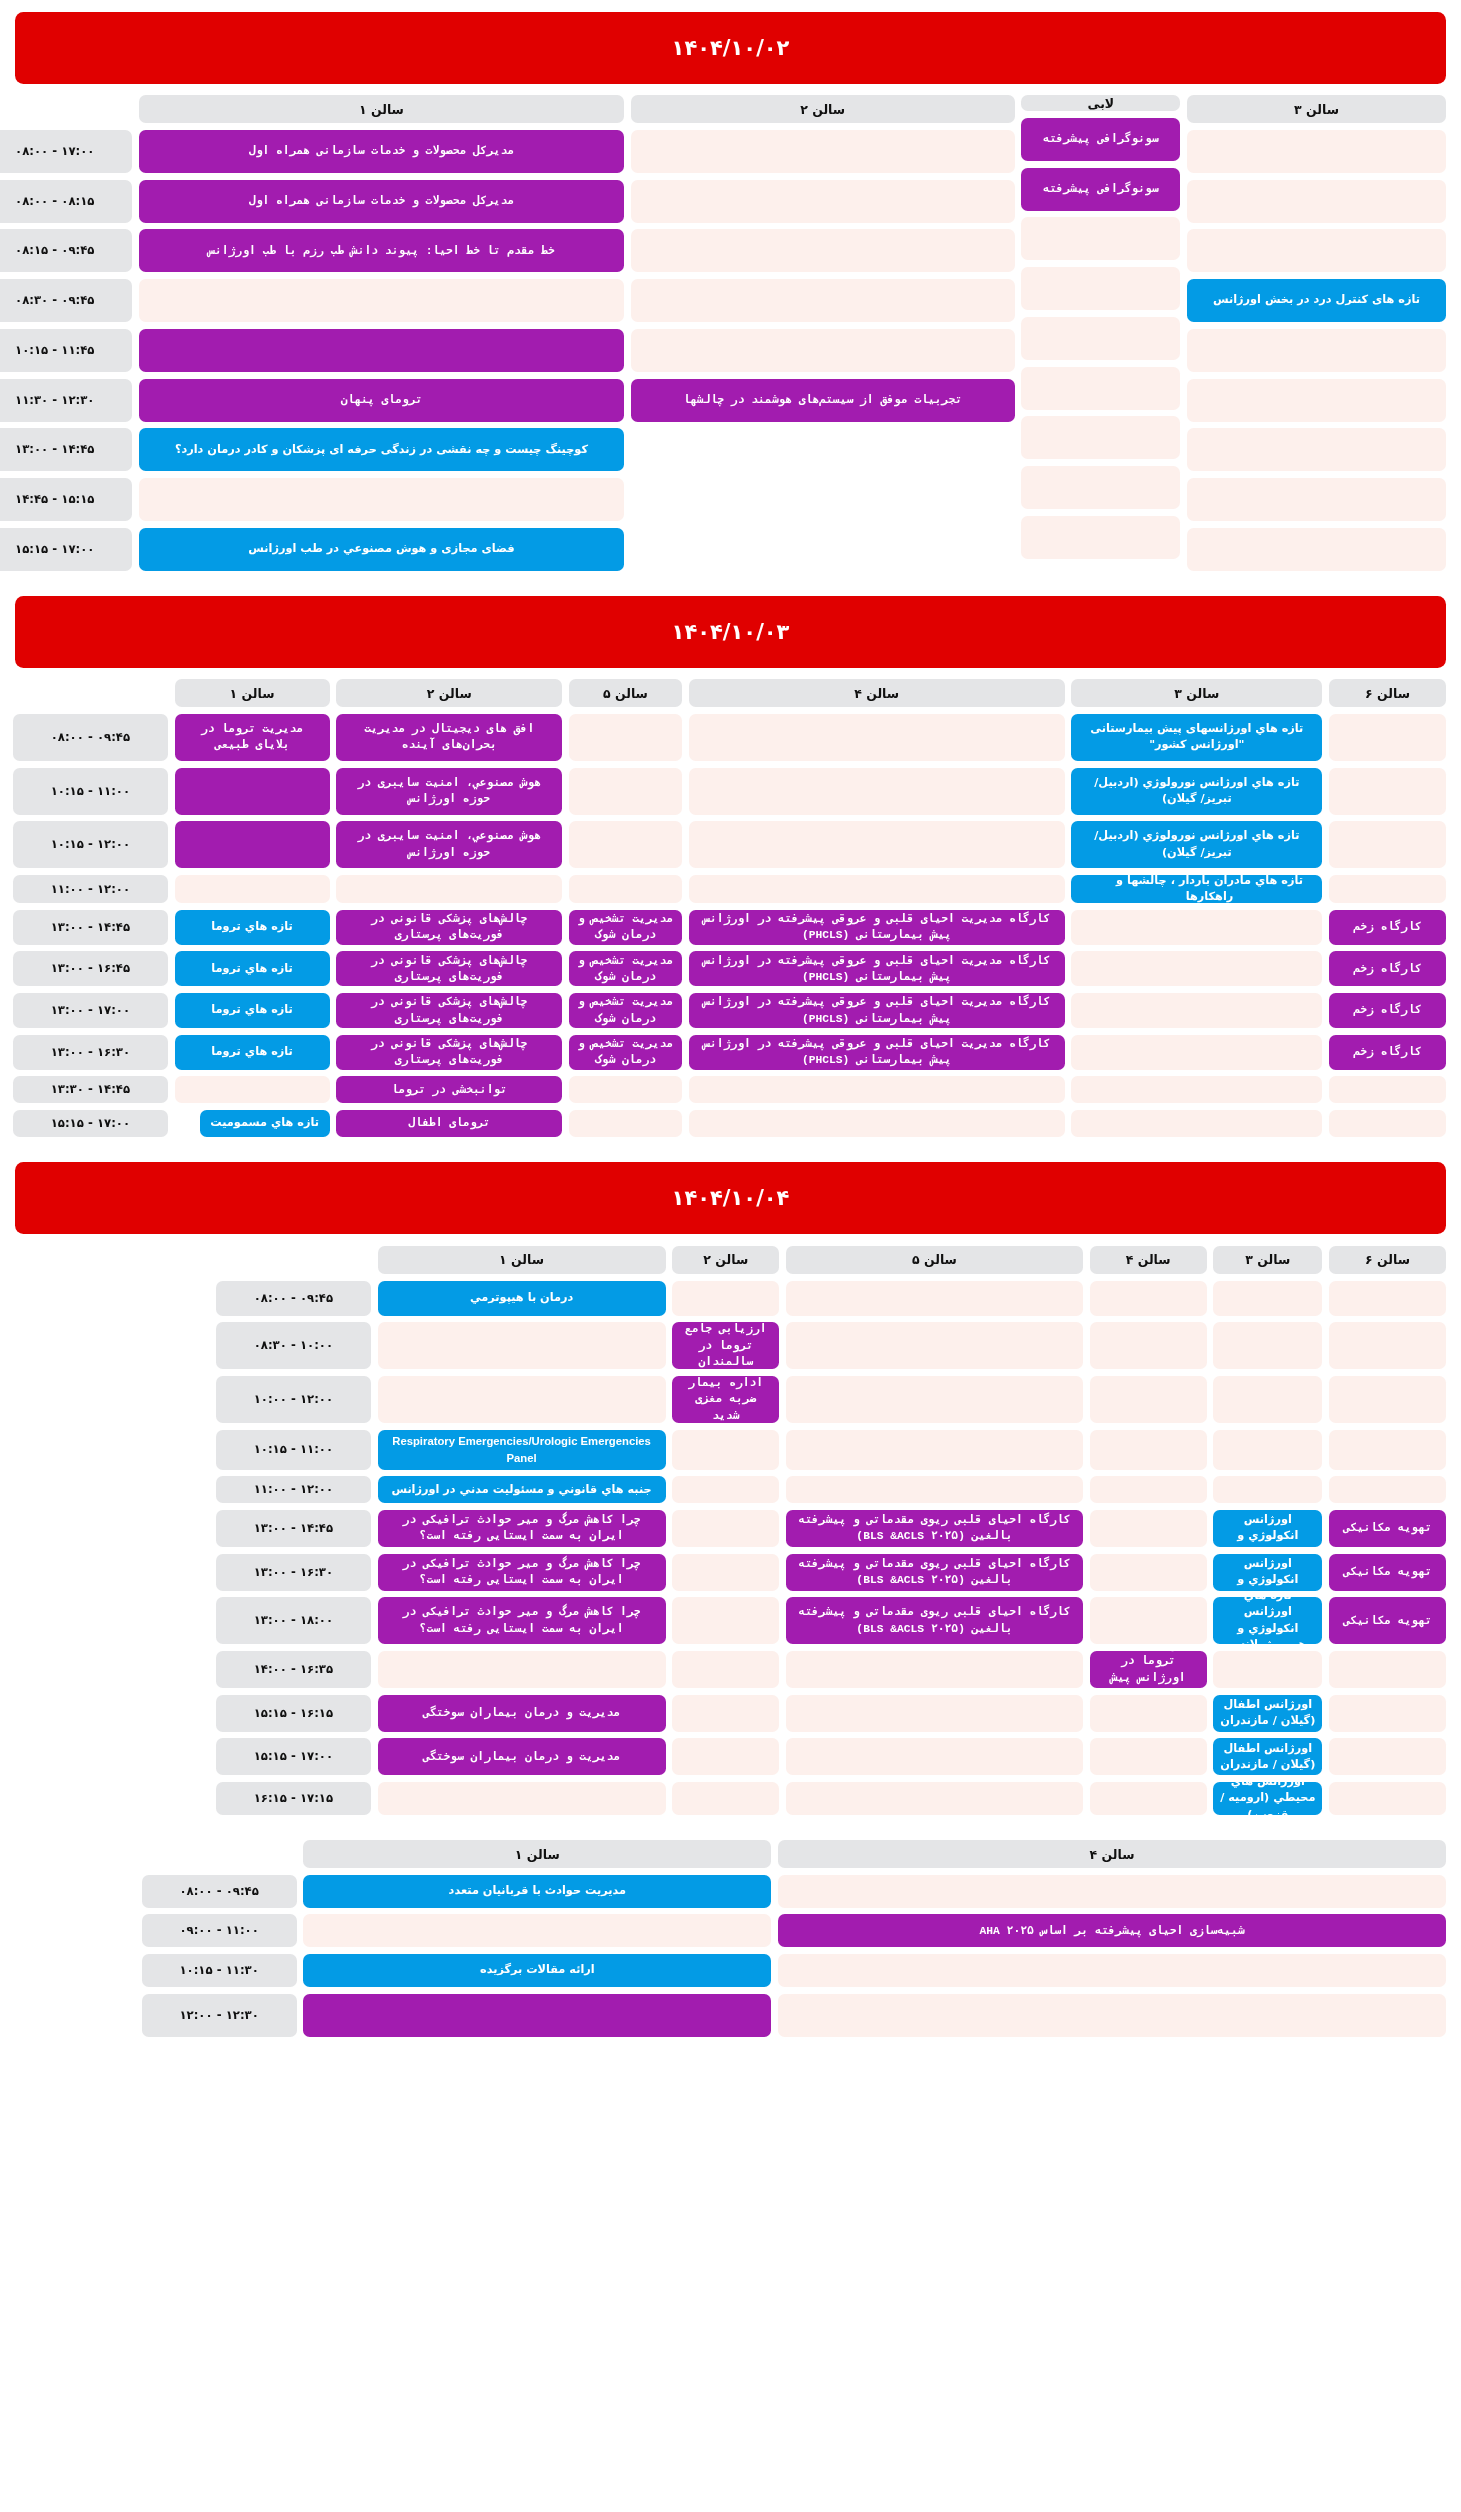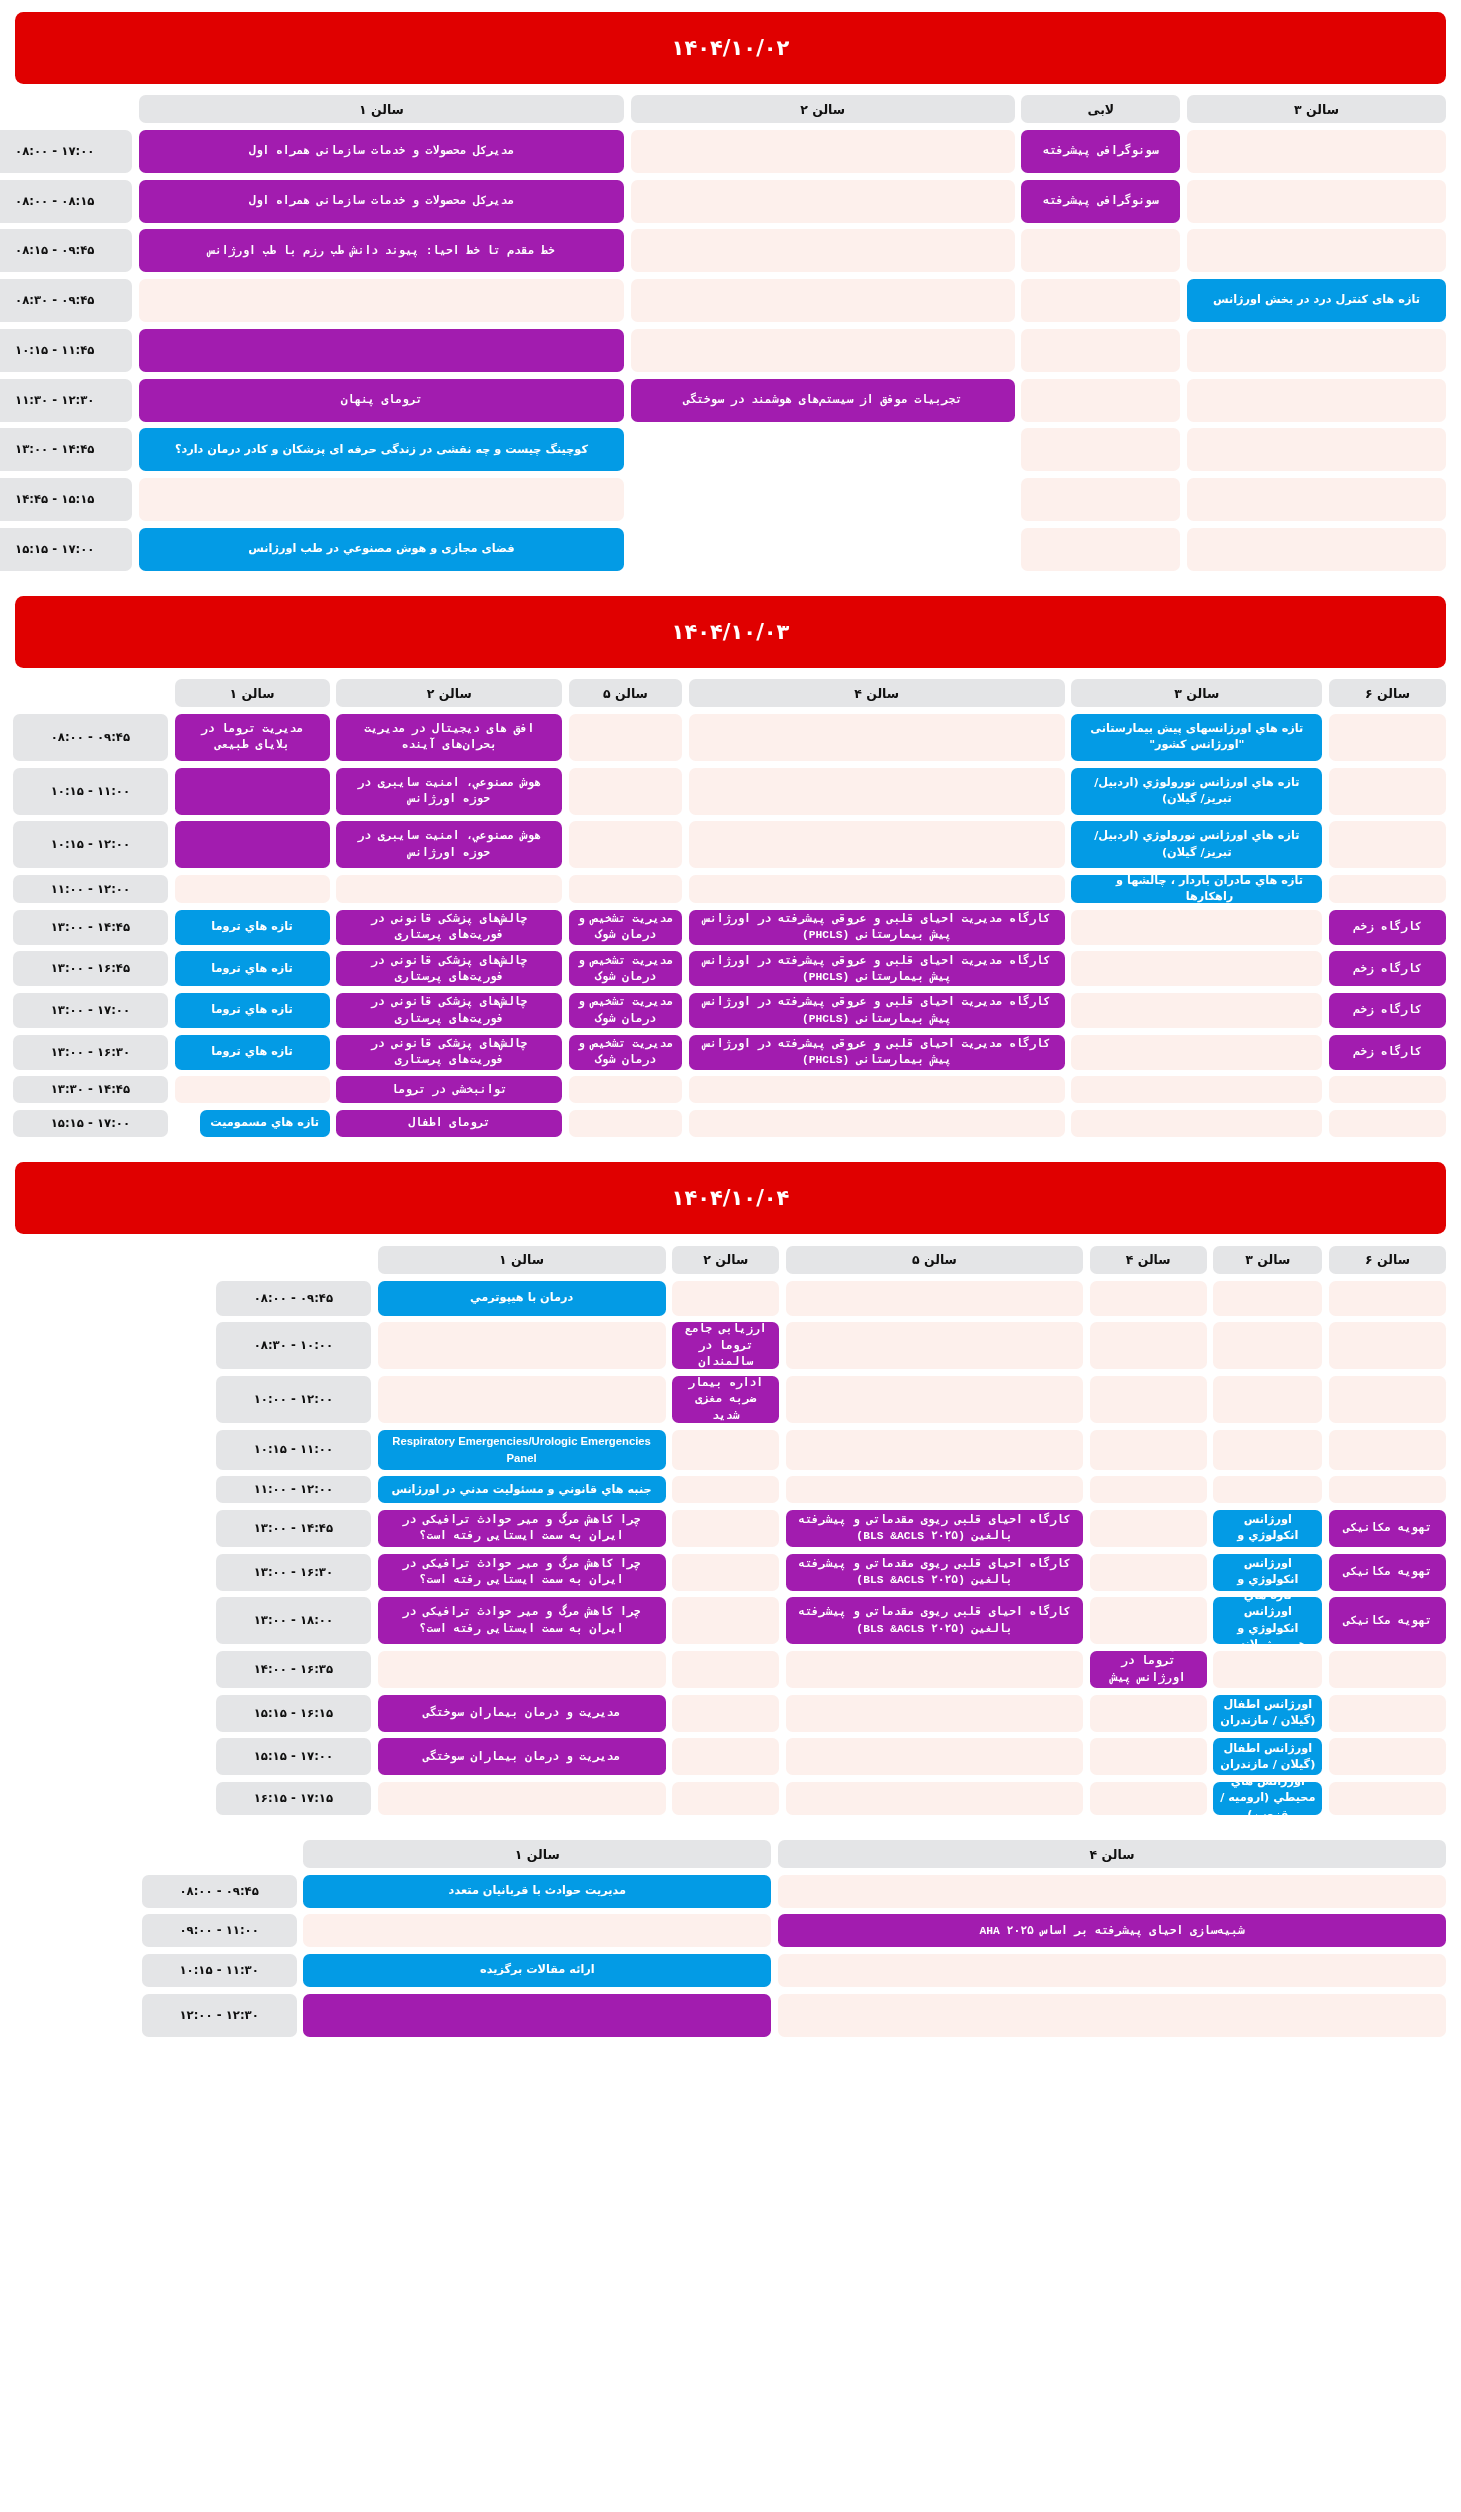--- a/index.html
+++ b/index.html
@@ -90,39 +90,39 @@
           <div class="cell empty" style="height: 43px; min-height: 43px;"></div>
           <div class="cell empty" style="height: 43px; min-height: 43px;"></div>
           <div class="cell blue" style="height: 43px; min-height: 43px;">تازه های کنترل درد در بخش اورژانس</div>
           <div class="cell empty" style="height: 43px; min-height: 43px;"></div>
           <div class="cell empty" style="height: 43px; min-height: 43px;"></div>
           <div class="cell empty" style="height: 43px; min-height: 43px;"></div>
           <div class="cell empty" style="height: 43px; min-height: 43px;"></div>
           <div class="cell empty" style="height: 43px; min-height: 43px;"></div>
         </div>
         <div class="col" style="width: 159px; flex: 0 0 159px;">
-          <div class="col-head" style="height: 28px;">لابی</div>
+          <div class="col-head" style="height: 16px;">لابی</div>
           <div class="cell red" style="height: 43px; min-height: 43px;">سونوگرافی پیشرفته</div>
           <div class="cell red" style="height: 43px; min-height: 43px;">سونوگرافی پیشرفته</div>
           <div class="cell empty" style="height: 43px; min-height: 43px;"></div>
           <div class="cell empty" style="height: 43px; min-height: 43px;"></div>
           <div class="cell empty" style="height: 43px; min-height: 43px;"></div>
           <div class="cell empty" style="height: 43px; min-height: 43px;"></div>
           <div class="cell empty" style="height: 43px; min-height: 43px;"></div>
           <div class="cell empty" style="height: 43px; min-height: 43px;"></div>
           <div class="cell empty" style="height: 43px; min-height: 43px;"></div>
         </div>
         <div class="col" style="width: 384px; flex: 0 0 384px;">
           <div class="col-head" style="height: 28px;">سالن ۲</div>
           <div class="cell empty" style="height: 43px; min-height: 43px;"></div>
           <div class="cell empty" style="height: 43px; min-height: 43px;"></div>
           <div class="cell empty" style="height: 43px; min-height: 43px;"></div>
           <div class="cell empty" style="height: 43px; min-height: 43px;"></div>
           <div class="cell empty" style="height: 43px; min-height: 43px;"></div>
-          <div class="cell red" style="height: 43px; min-height: 43px;">تجربیات موفق از سیستم‌های هوشمند در سوختگی</div>
+          <div class="cell red" style="height: 43px; min-height: 43px;">تجربیات موفق از سیستم‌های هوشمند در چالشها</div>
         </div>
         <div class="col" style="width: 485px; flex: 0 0 485px;">
           <div class="col-head" style="height: 28px;">سالن ۱</div>
           <div class="cell red" style="height: 43px; min-height: 43px;">مدیرکل محصولات و خدمات سازمانی همراه اول</div>
           <div class="cell red" style="height: 43px; min-height: 43px;">مدیرکل محصولات و خدمات سازمانی همراه اول</div>
           <div class="cell red" style="height: 43px; min-height: 43px;">خط مقدم تا خط احیا: پیوند دانش طب رزم با طب اورژانس</div>
           <div class="cell empty" style="height: 43px; min-height: 43px;"></div>
           <div class="cell red" style="height: 43px; min-height: 43px;"></div>
           <div class="cell red" style="height: 43px; min-height: 43px;">ترومای پنهان</div>
           <div class="cell blue" style="height: 43px; min-height: 43px;">کوچینگ چیست و چه نقشی در زندگی حرفه ای پزشکان و کادر درمان دارد؟</div>

